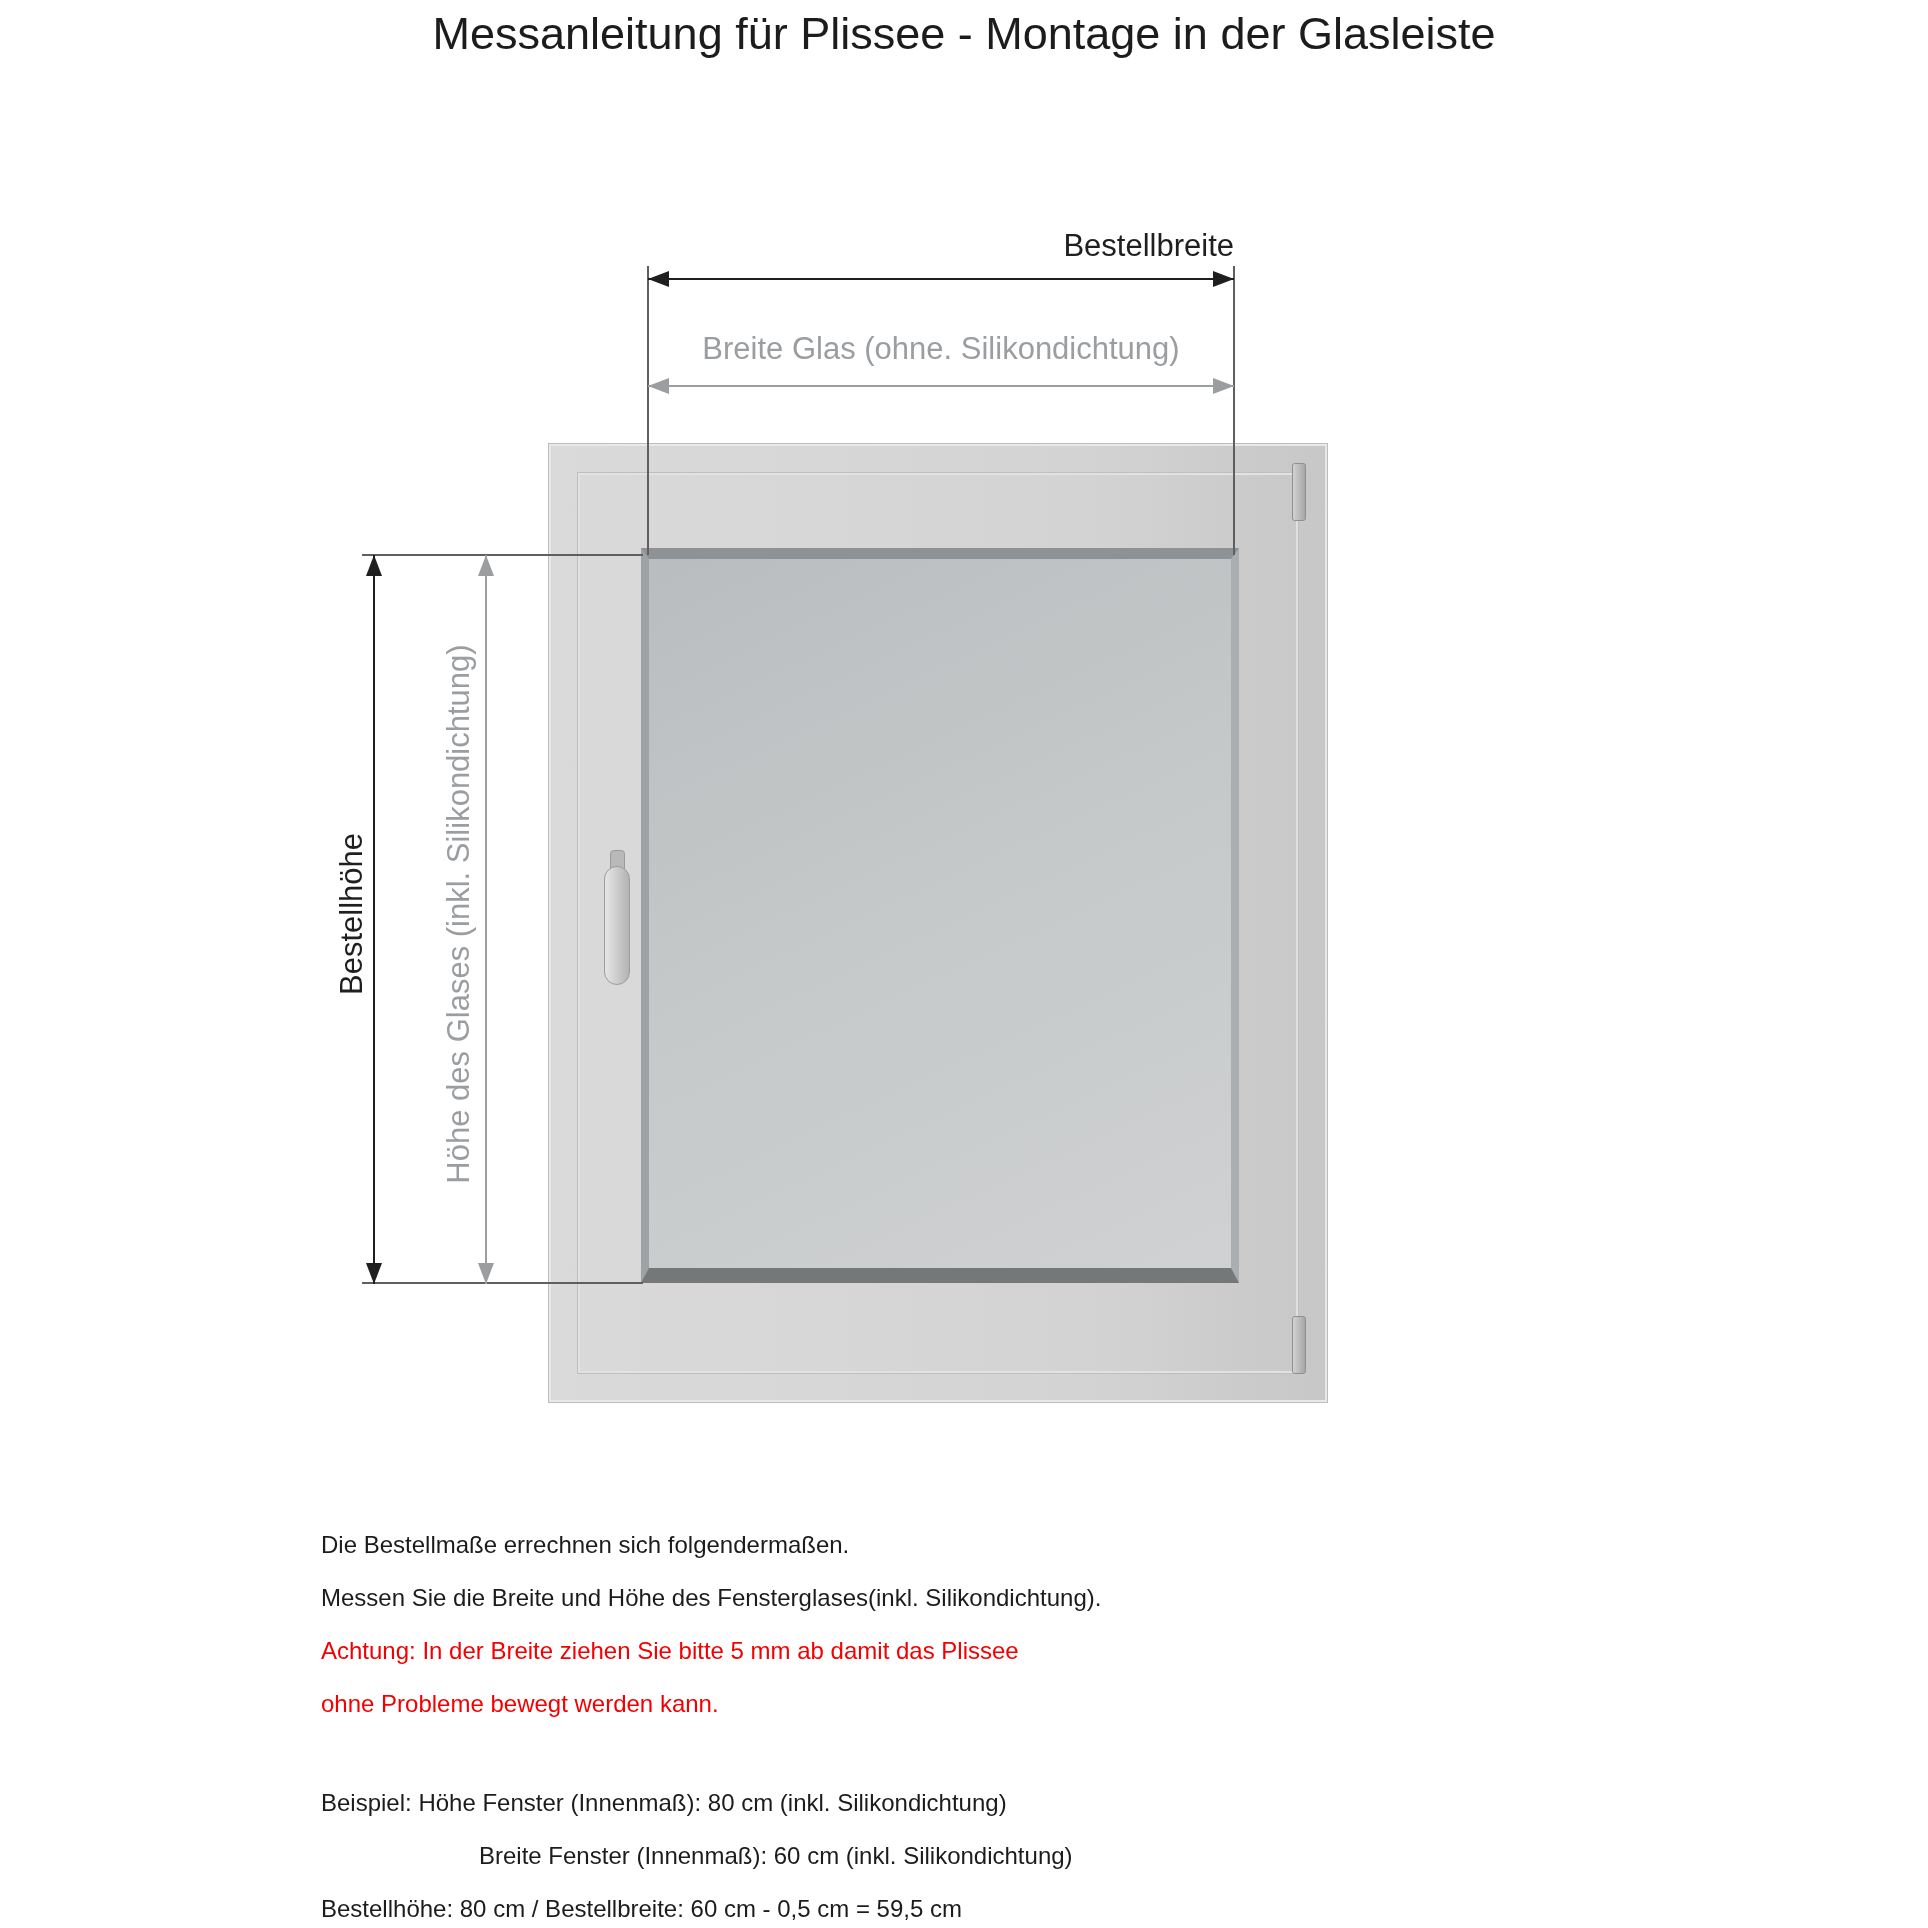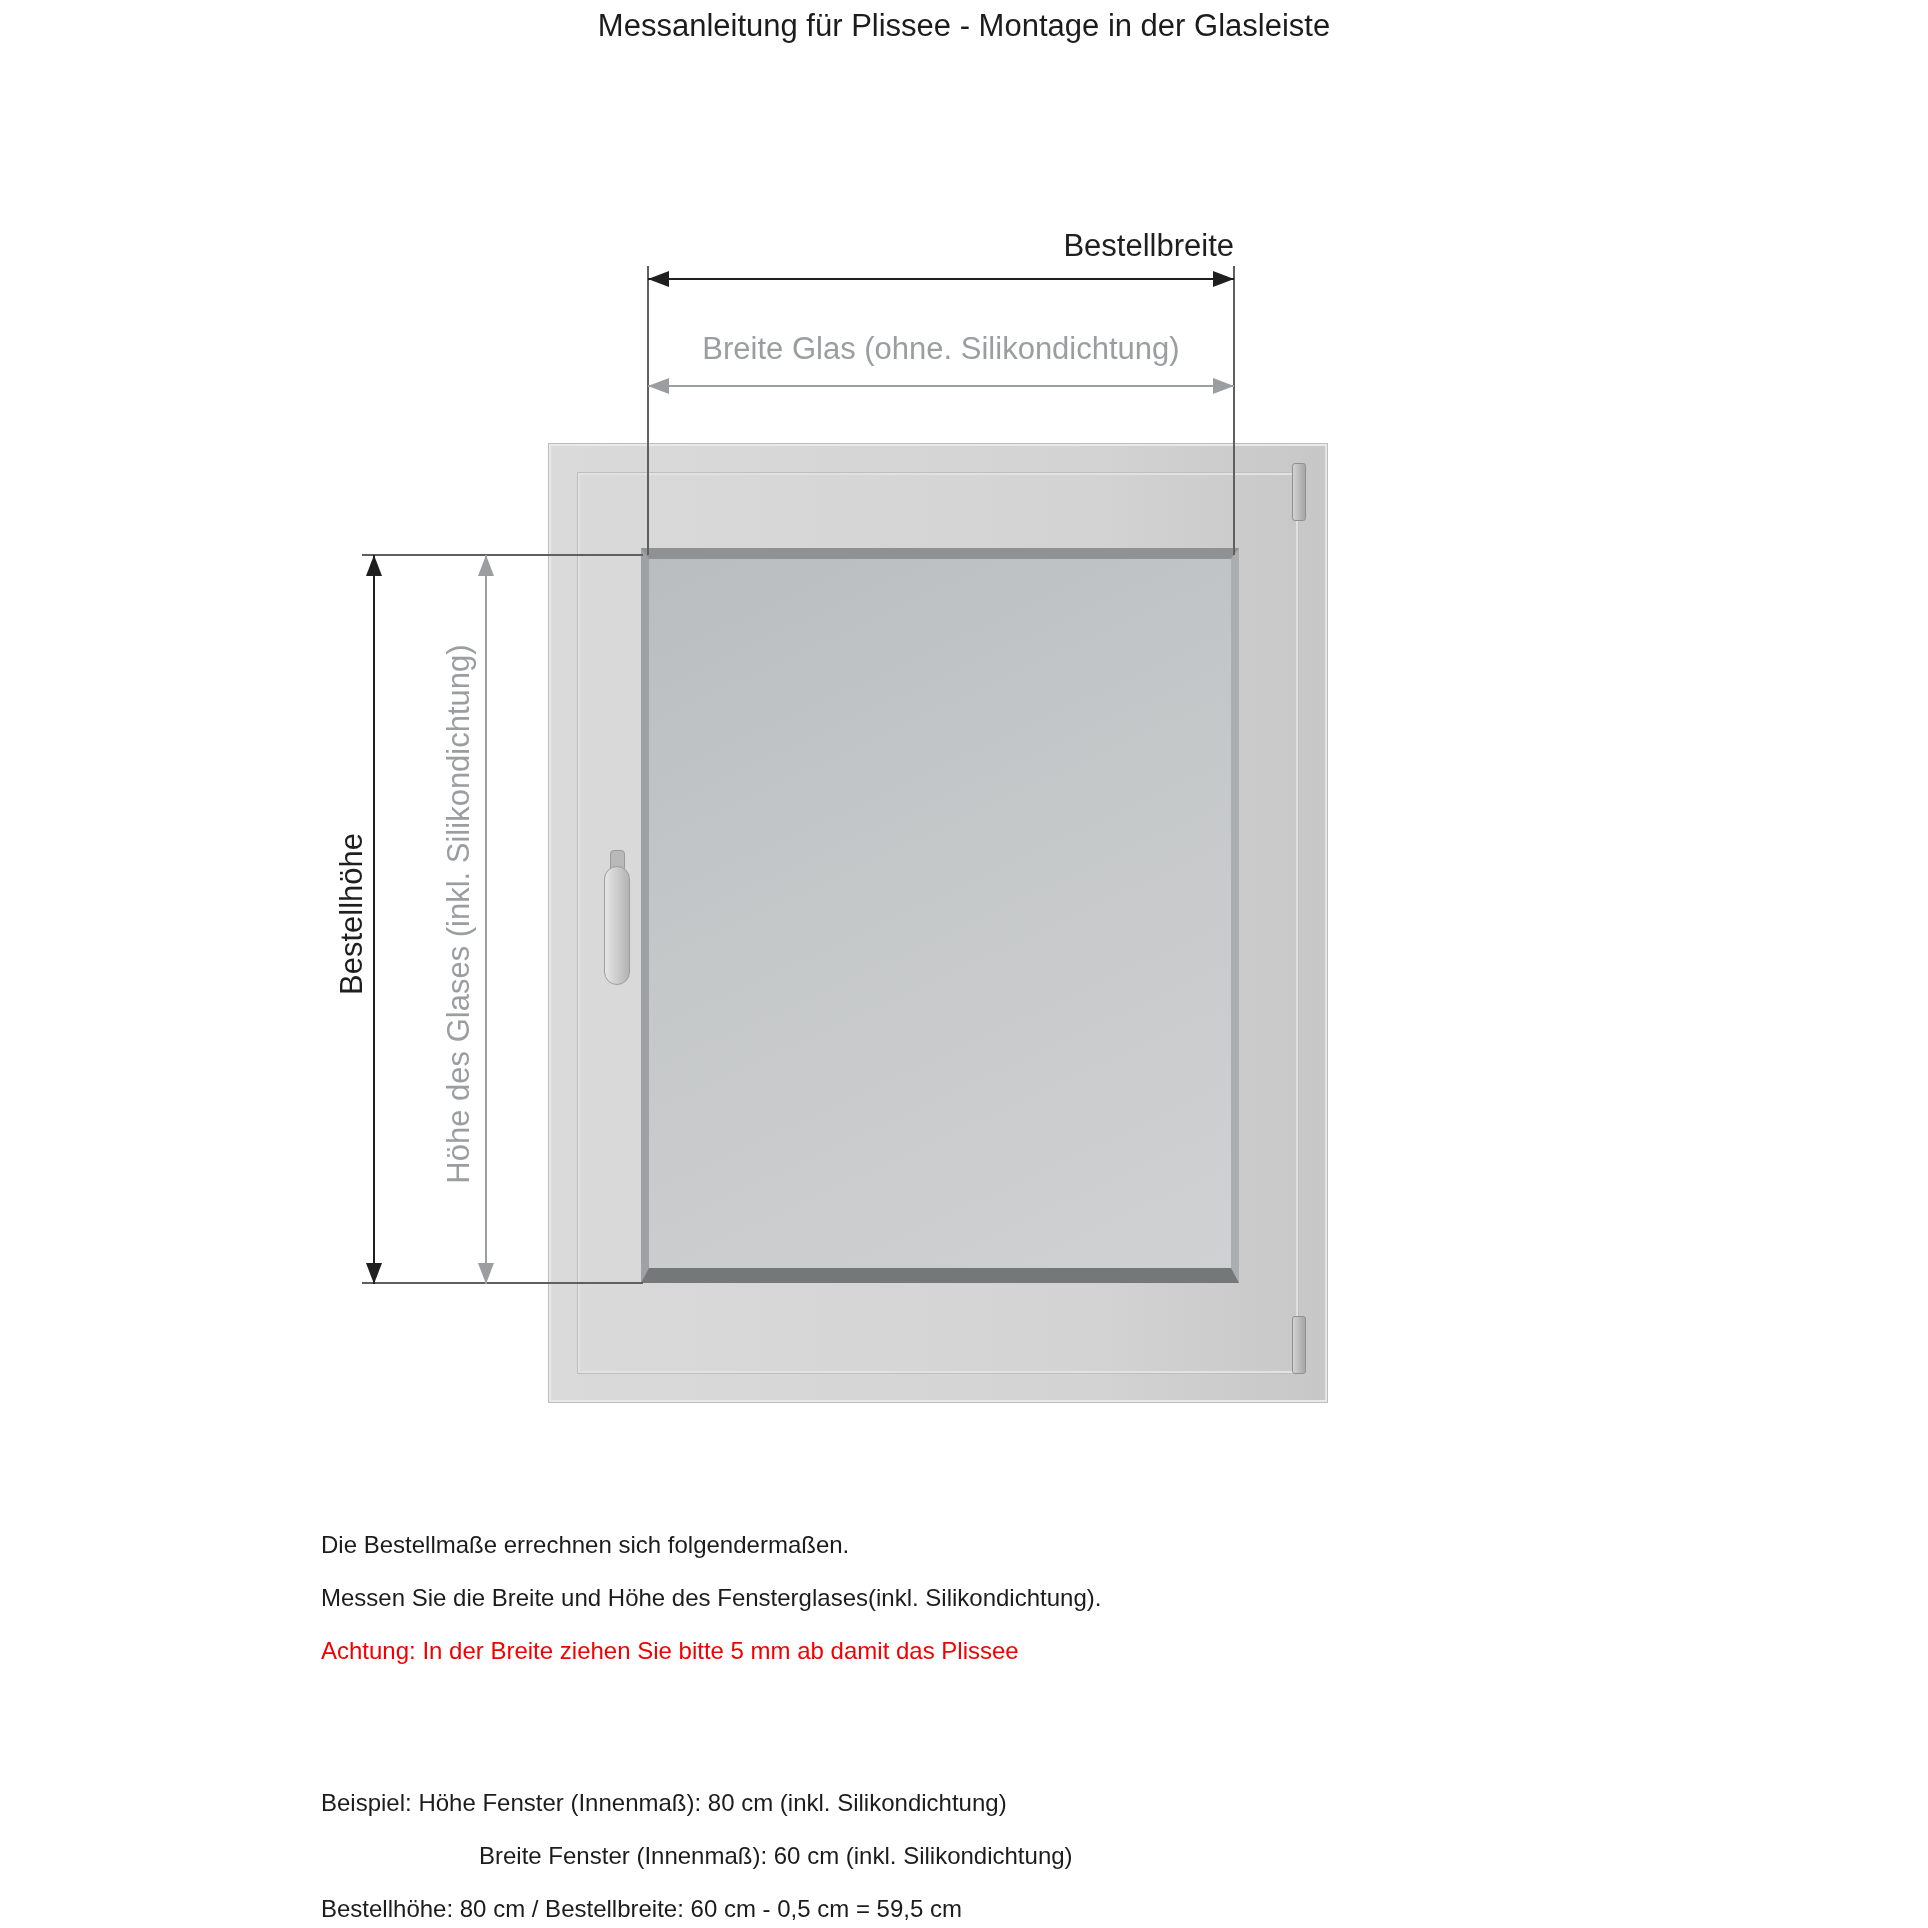--- a/index.html
+++ b/index.html
@@ -9,21 +9,21 @@
     width:1928px; height:1928px;
     background:#ffffff;
     font-family:"Liberation Sans", sans-serif;
     color:#1f1f1f;
     overflow:hidden;
   }
 
   
   .title {
     position:absolute; top:7.5px; left:0; width:100%;
-    text-align:center; font-size:31px; font-weight:500; color:#1c1c1c;
+    text-align:center; font-size:45px; font-weight:500; color:#1c1c1c;
   }
 
   
   .window-outer {
     position:absolute; left:548px; top:443px; width:780px; height:960px;
     background:linear-gradient(to right,#dadada 0%,#d3d3d3 70%,#c7c7c7 100%);
     border:1.9px solid #bdbdbd;
     box-shadow: inset 0 0 0 1.9px #e9e9e9;
   }
   .window-inner {
@@ -134,20 +134,21 @@
 
   <div class="dim-label label-order-width">Bestellbreite</div>
   <div class="dim-label label-glass-width">Breite Glas (ohne. Silikondichtung)</div>
   <div class="dim-label label-order-height">Bestellhöhe</div>
   <div class="dim-label label-glass-height">Höhe des Glases (inkl. Silikondichtung)</div>
 
   <div class="copy copy-intro">
     <div>Die Bestellmaße errechnen sich folgendermaßen.</div>
     <div>Messen Sie die Breite und Höhe des Fensterglases(inkl. Silikondichtung).</div>
     <div class="warning-line">Achtung: In der Breite ziehen Sie bitte 5 mm ab damit das Plissee</div>
+    <div class="warning-line">ohne Probleme bewegt werden kann.</div>
   </div>
 
   <div class="copy copy-example">
     <div>Beispiel: Höhe Fenster (Innenmaß): 80 cm (inkl. Silikondichtung)</div>
     <div class="indent">Breite Fenster (Innenmaß): 60 cm  (inkl. Silikondichtung)</div>
     <div>Bestellhöhe: 80 cm / Bestellbreite: 60 cm  - 0,5 cm = 59,5 cm</div>
   </div>
 
 </div>
 

